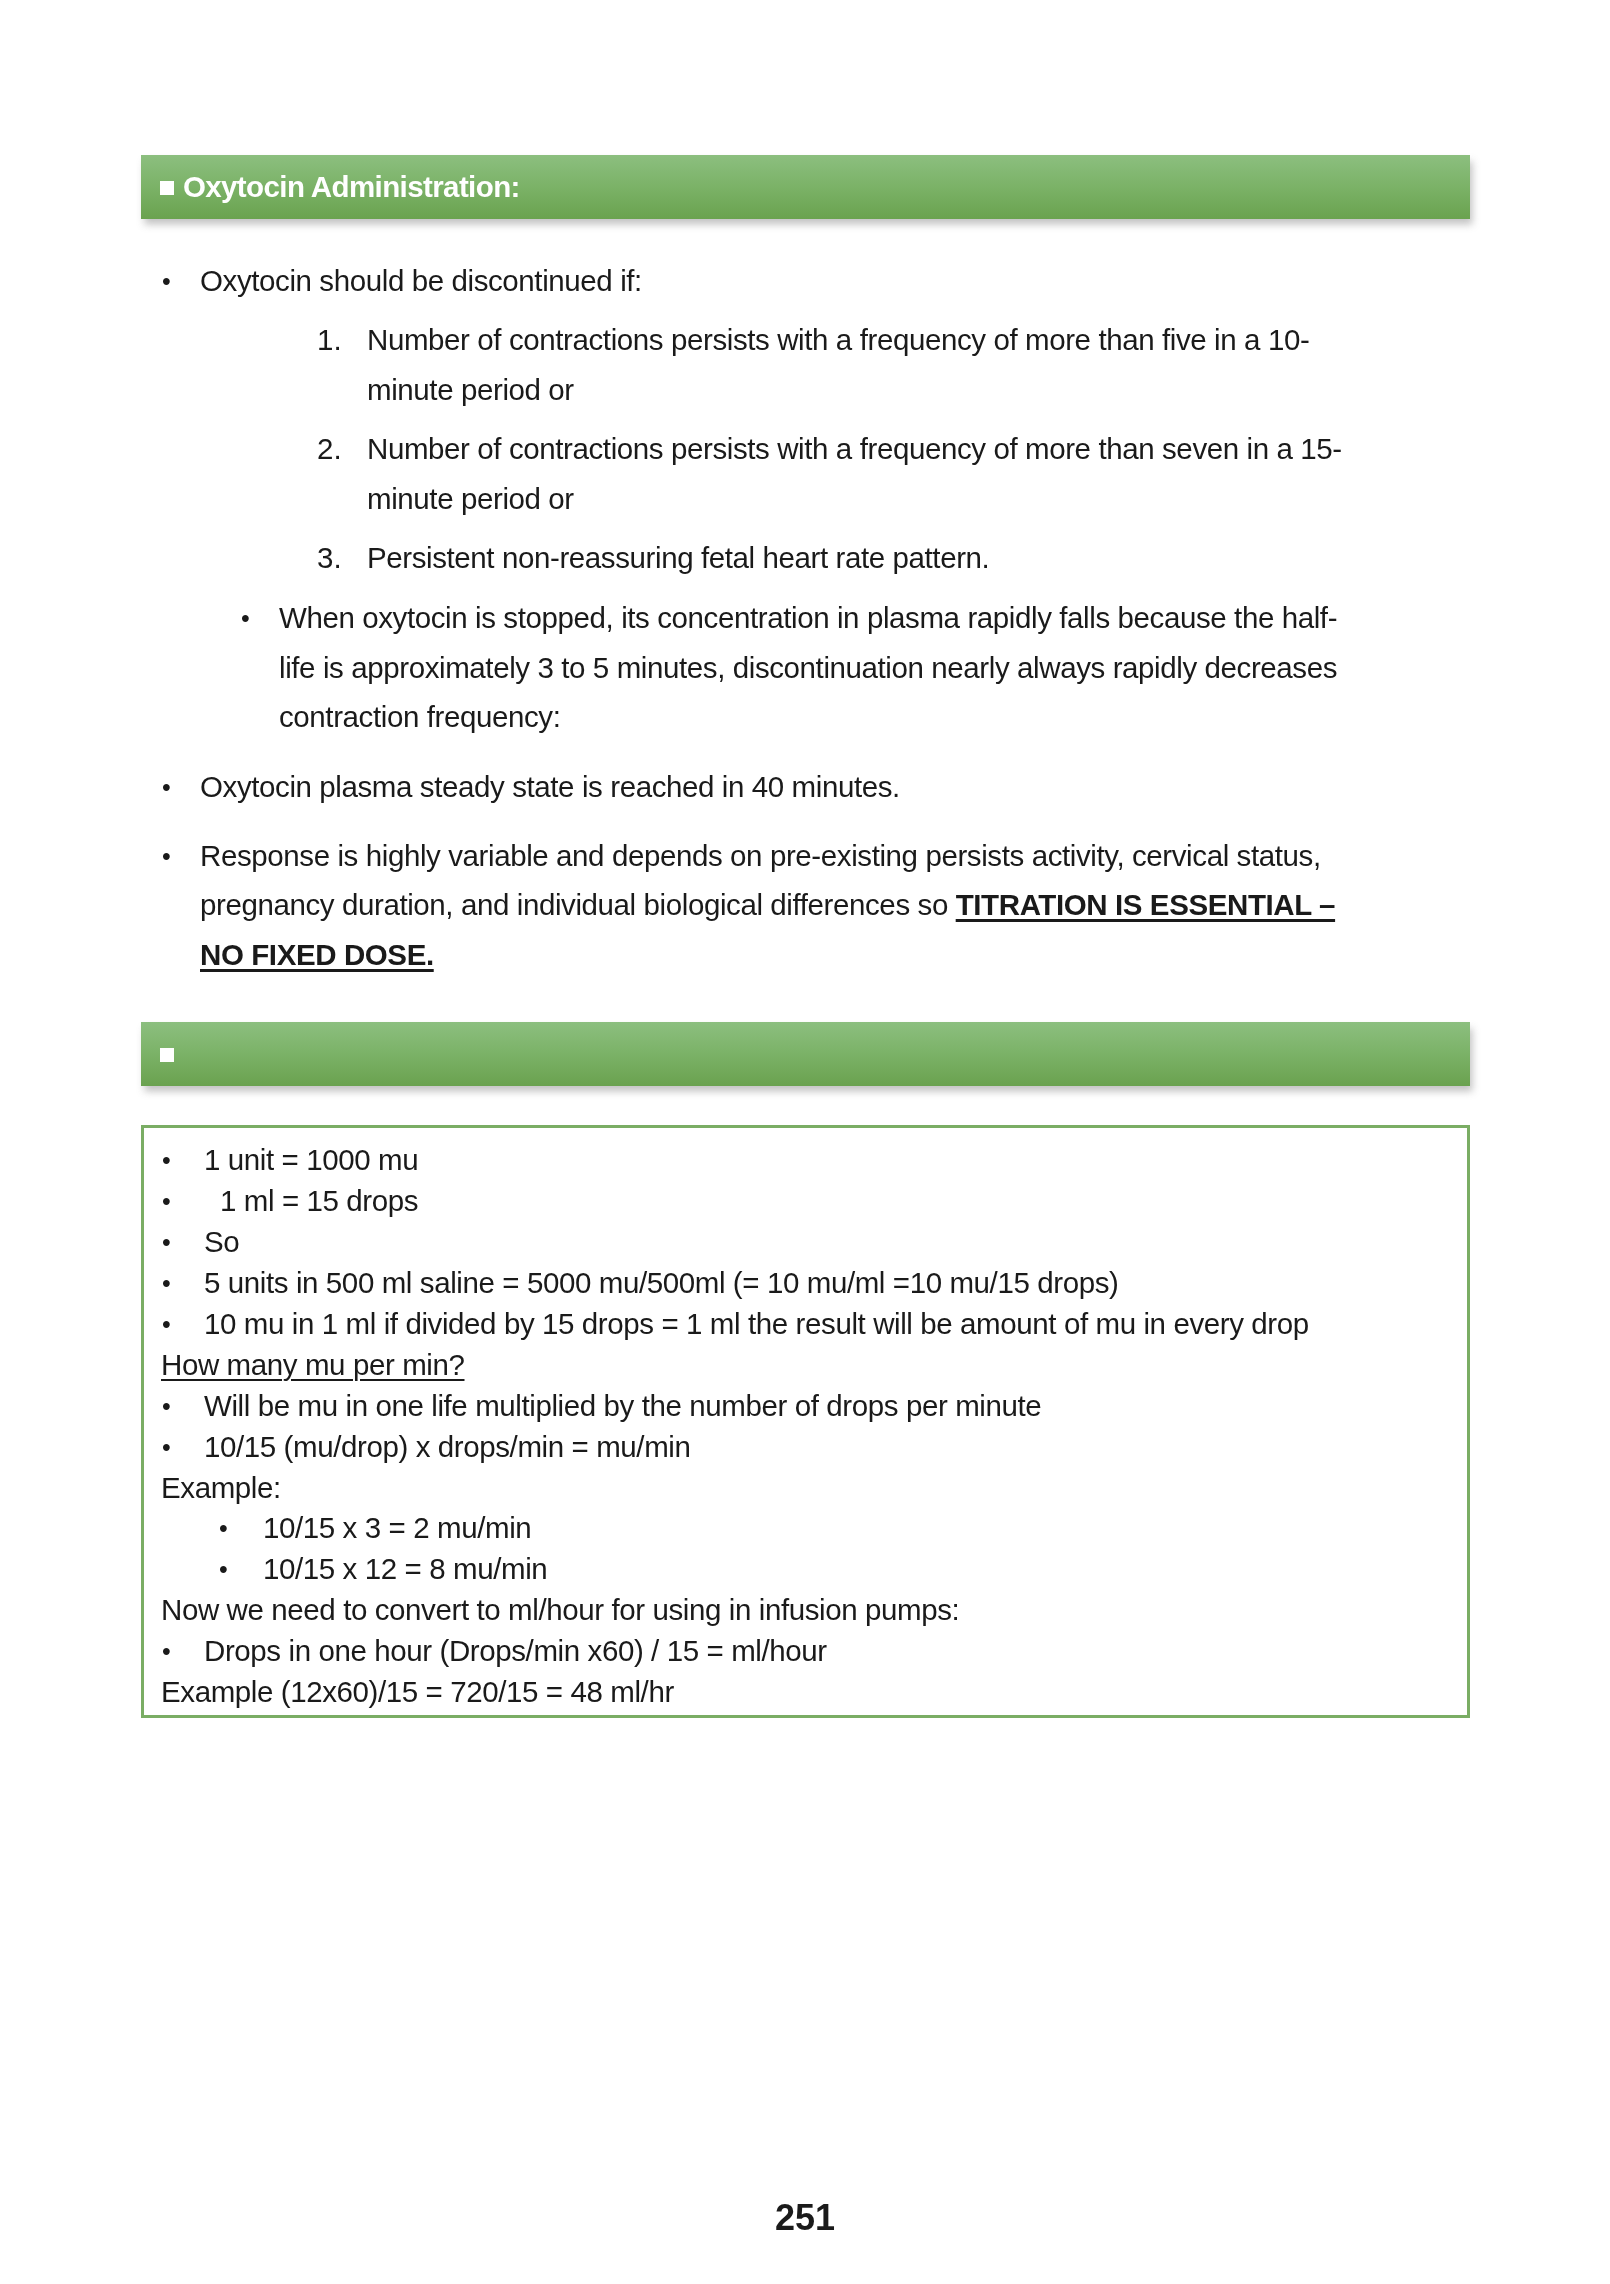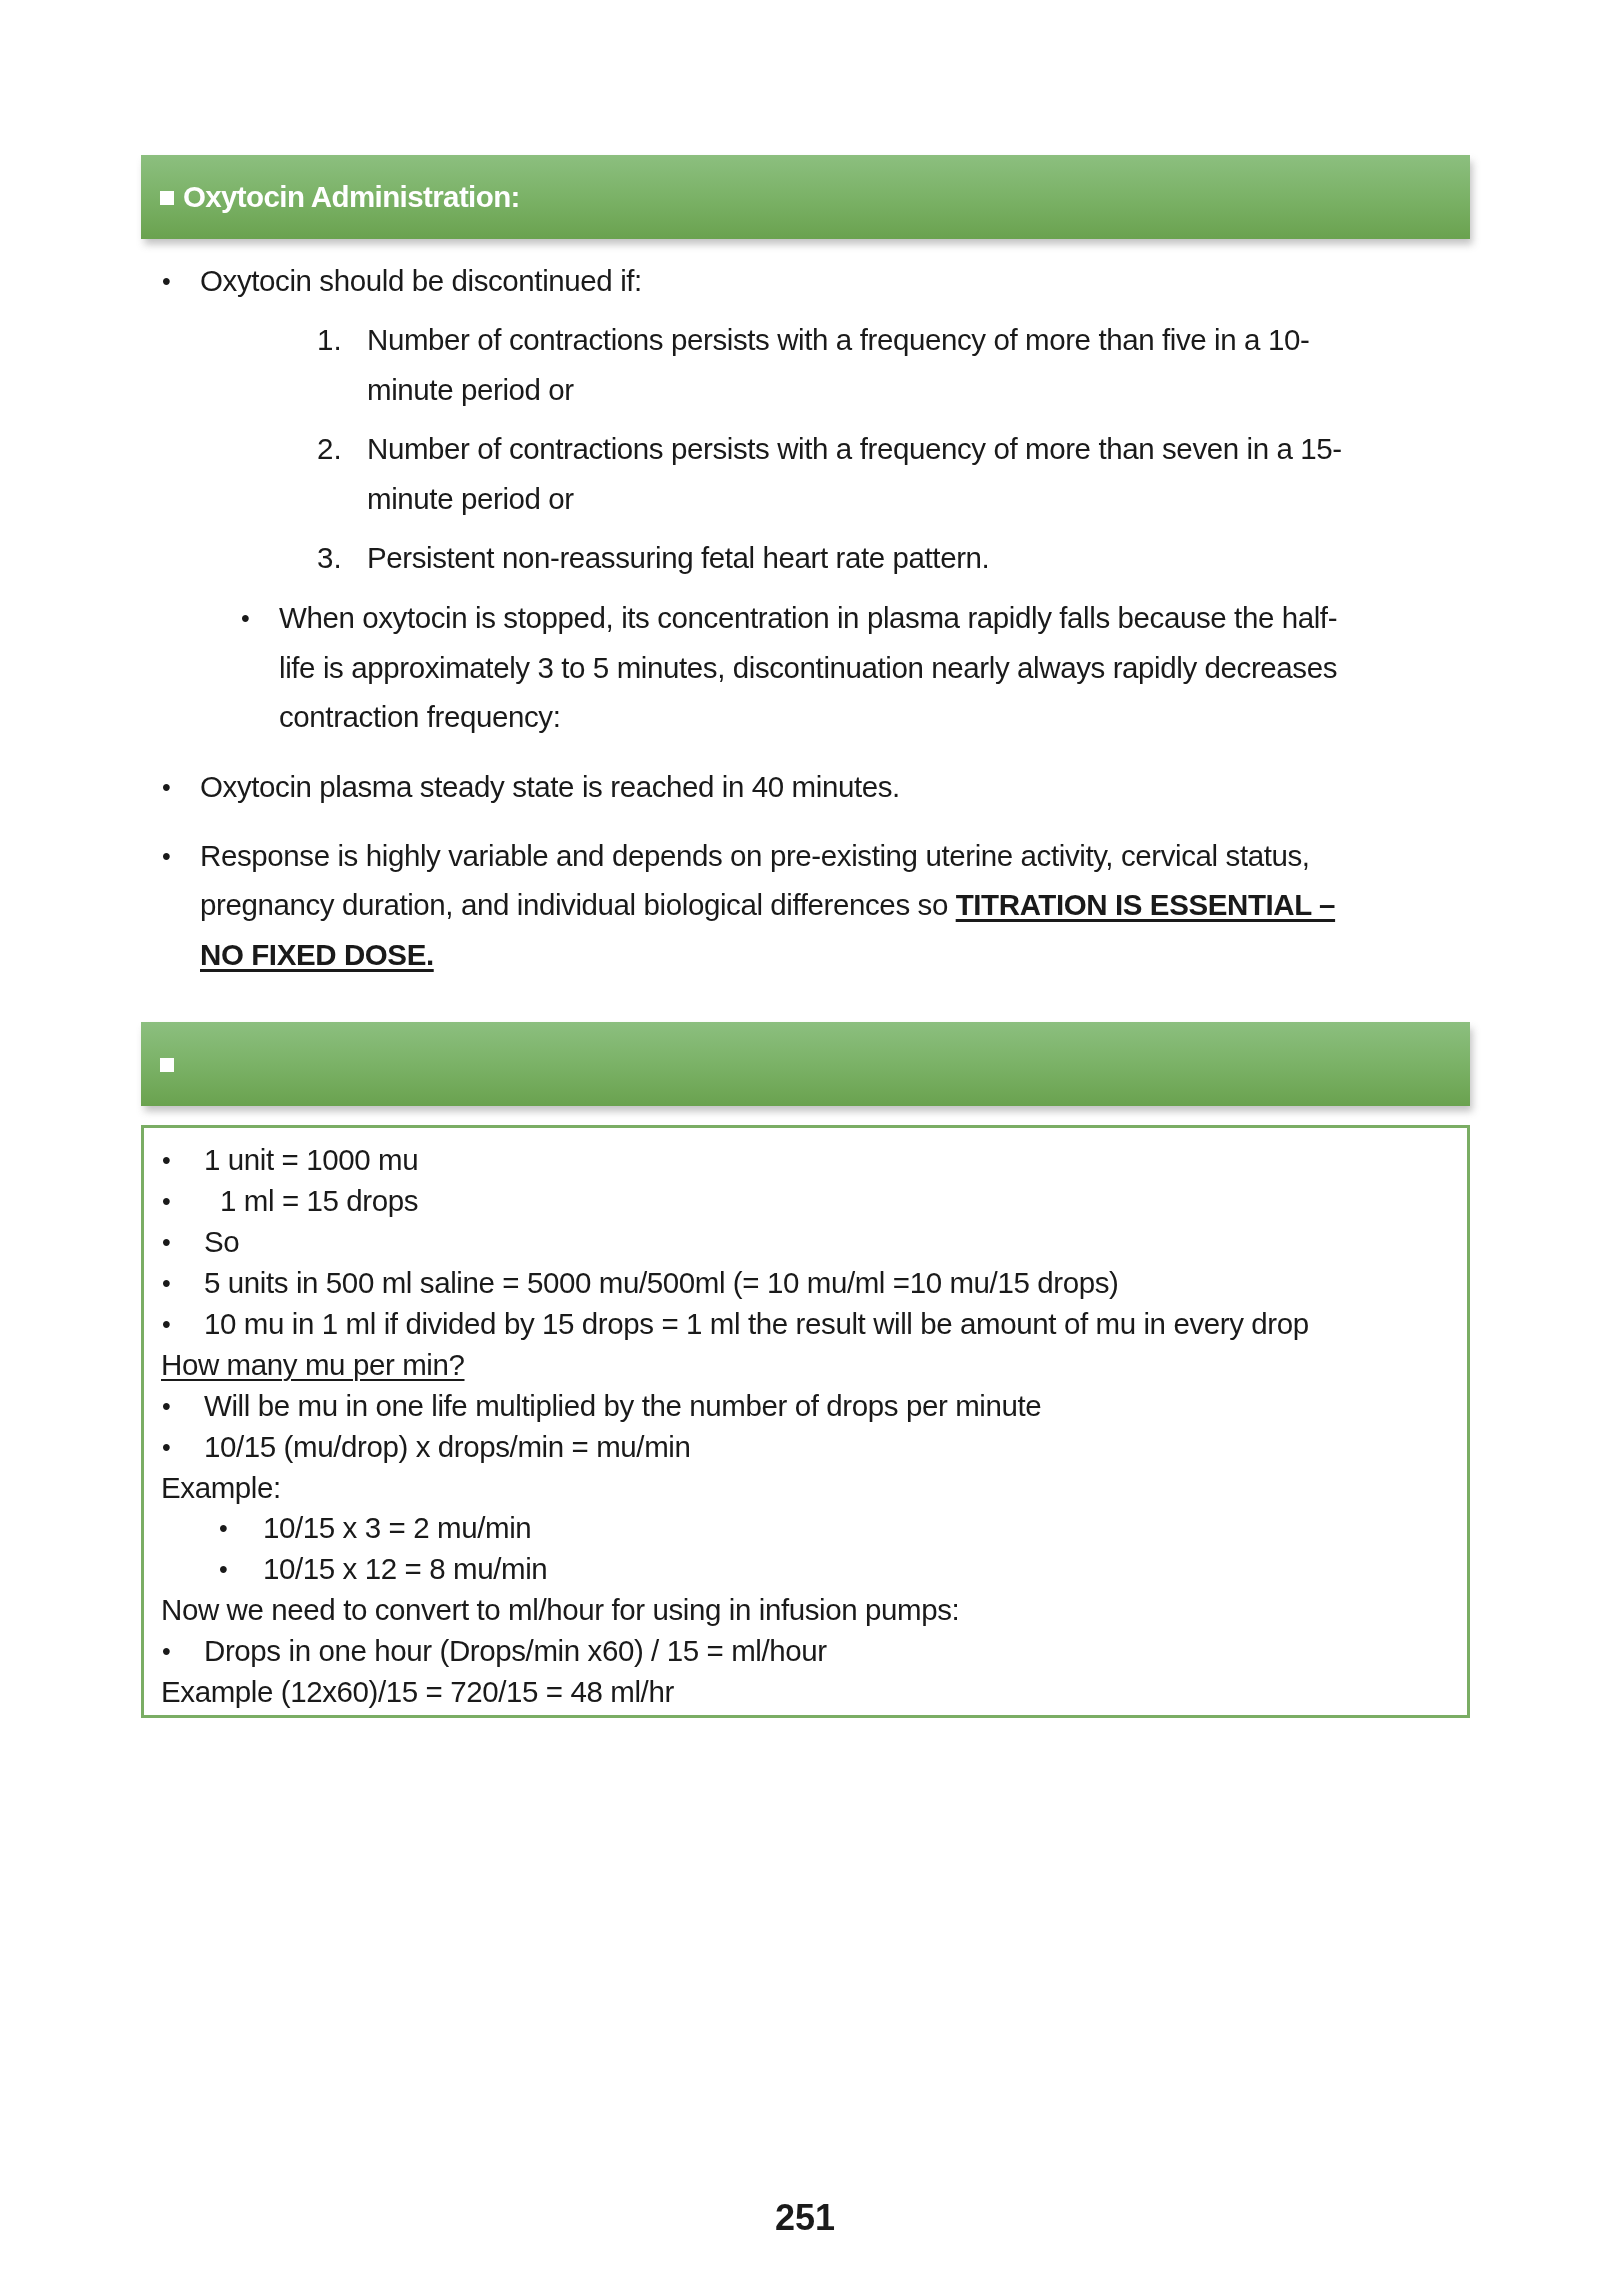--- a/index.html
+++ b/index.html
@@ -1,19 +1,19 @@
 <!DOCTYPE html>
 <html style="font-size:15px"><head>
 <meta charset="utf-8">
 <style>
   html, body { margin: 0; padding: 0; background: #ffffff; }
   body { width: 1610px; height: 2285px; position: relative; overflow: hidden;
          font-family: "Liberation Sans", sans-serif; color: #1a1a1a; }
   .header-bar {
-    position: absolute; left: 141px; width: 1329px; height: 84px;
+    position: absolute; left: 141px; width: 1329px; height: 64px;
     background: linear-gradient(to bottom, #8cbf7f 0%, #7bb267 50%, #6aa24f 100%);
     box-shadow: 2.9px 5.7px 7.6px rgba(120,120,120,0.45);
     display: flex; align-items: center; box-sizing: border-box; padding-left: 19px;
   }
   .header-bar .square {
     width: 14.3px; height: 14.3px; background: #ffffff; margin-right: 8.6px; margin-top: 1.9px;
   }
   .header-bar .title {
     color: #ffffff; font-weight: bold; font-size: 29.5px; letter-spacing: -0.6px;
   }
@@ -57,21 +57,21 @@
 
 <span class="bullet" style="left:241px; top:599px;">•</span>
 <div class="line" style="left:279px; top:599px;">When oxytocin is stopped, its concentration in plasma rapidly falls because the half-</div>
 <div class="line" style="left:279px; top:649px;">life is approximately 3 to 5 minutes, discontinuation nearly always rapidly decreases</div>
 <div class="line" style="left:279px; top:698px;">contraction frequency:</div>
 
 <span class="bullet" style="left:162px; top:768px;">•</span>
 <div class="line" style="left:200px; top:768px;">Oxytocin plasma steady state is reached in 40 minutes.</div>
 
 <span class="bullet" style="left:162px; top:837px;">•</span>
-<div class="line" style="left:200px; top:837px;">Response is highly variable and depends on pre-existing uterine activity, cervical status,</div>
+<div class="line" style="left:200px; top:837px;">Response is highly variable and depends on pre-existing persists activity, cervical status,</div>
 <div class="line" style="left:200px; top:886px;"><span>pregnancy duration, and individual biological differences so </span><span class="b u">TITRATION IS ESSENTIAL –</span></div>
 <div class="line b" style="left:200px; top:936px;"><span class="u">NO FIXED DOSE.</span></div>
 
 <div class="header-bar" style="top:1022px;">
   <span class="square"></span>
 </div>
 
 <div class="box"></div>
 
 <span class="bullet" style="left:162px; top:1141px;">•</span>

